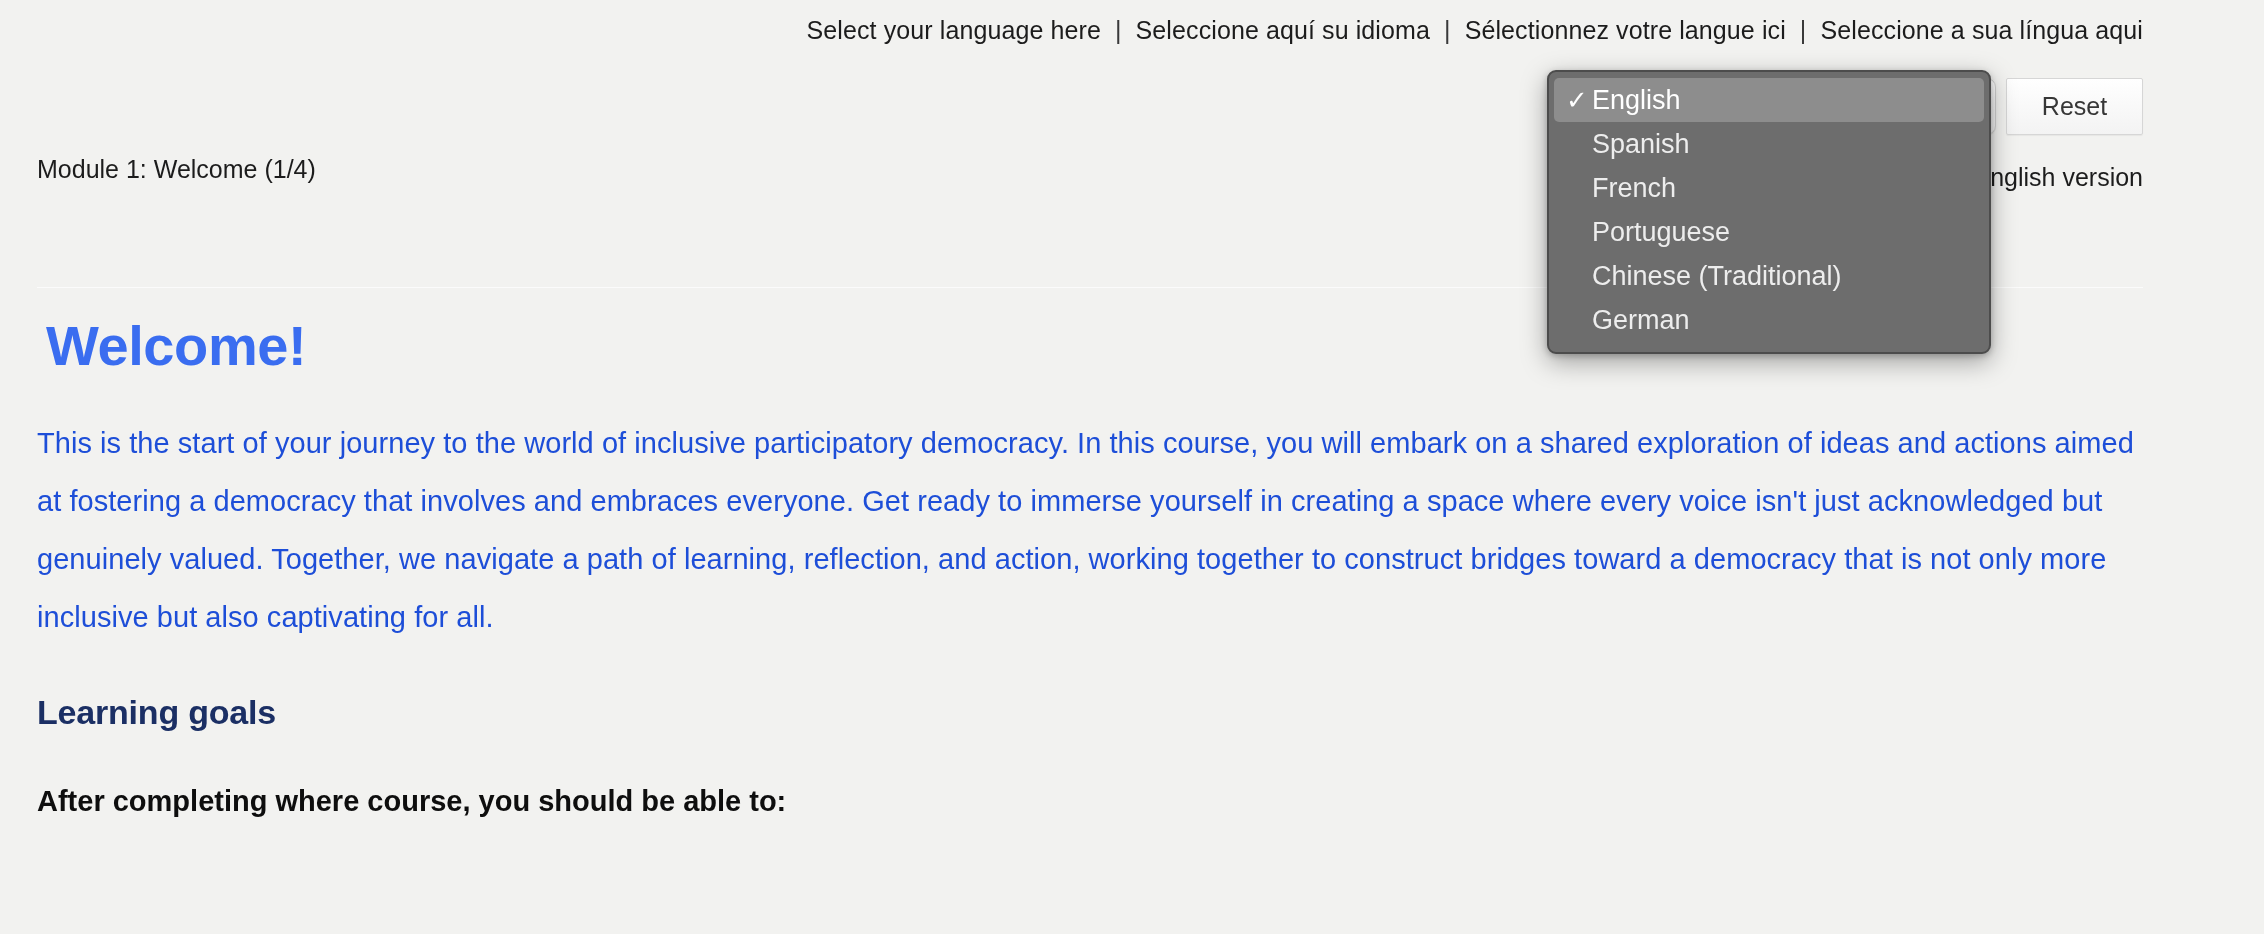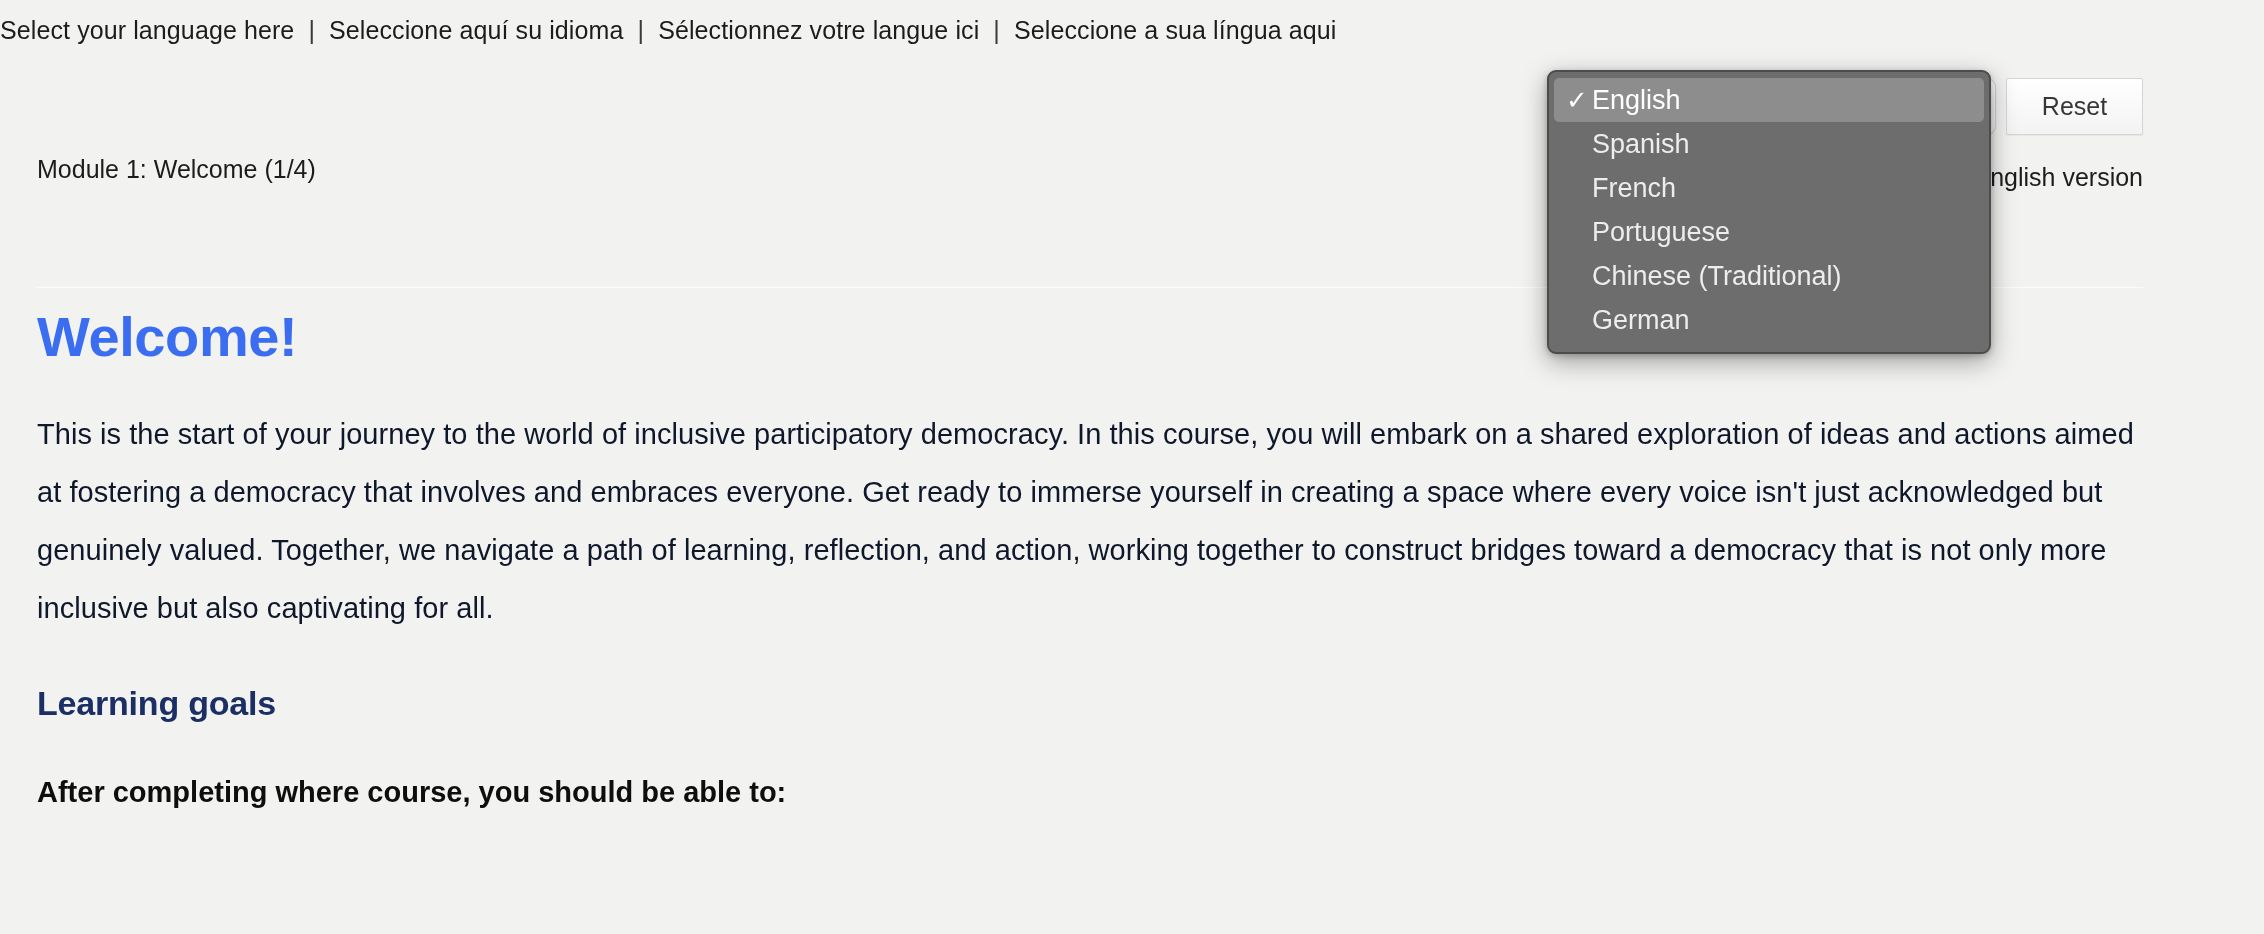--- a/index.html
+++ b/index.html
@@ -25,21 +25,21 @@
     height: 934px;
     background: #f2f2f0;
   }
 
   
   .lang-prompt {
     position: absolute;
     top: 12px;
     left: 0;
     right: 121px;
-    text-align: left;
+    text-align: right;
     font-size: 25px;
     line-height: 36px;
     color: #1c1c1c;
     letter-spacing: 0.1px;
     white-space: nowrap;
   }
   .lang-prompt .sep {
     color: #3a3a3a;
     padding: 0 7px;
   }
@@ -126,32 +126,32 @@
   }
 
   
   .content {
     position: absolute;
     top: 305px;
     left: 37px;
     width: 2106px;
   }
   h1.welcome {
-    margin: 0;
+    margin: 9px;
     font-size: 56px;
     line-height: 64px;
     font-weight: 700;
     color: #3a6df0;
     letter-spacing: -0.4px;
   }
   p.intro {
     margin: 36px 0 0 0;
     font-size: 29px;
     line-height: 58px;
-    color: #0f172a;
+    color: #1d4ed8;
     max-width: 2110px;
     letter-spacing: 0.05px;
   }
   h2.goals {
     margin: 40px 0 0 0;
     font-size: 34px;
     line-height: 52px;
     font-weight: 700;
     color: #1b2f64;
     letter-spacing: -0.2px;

